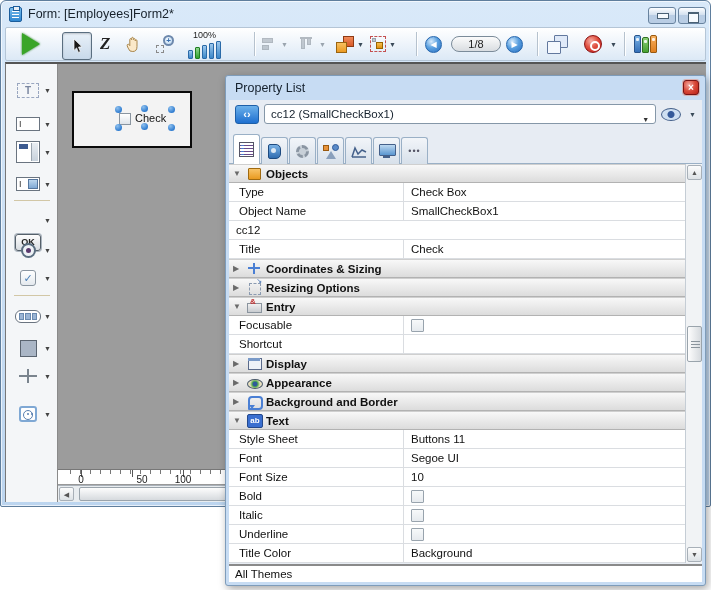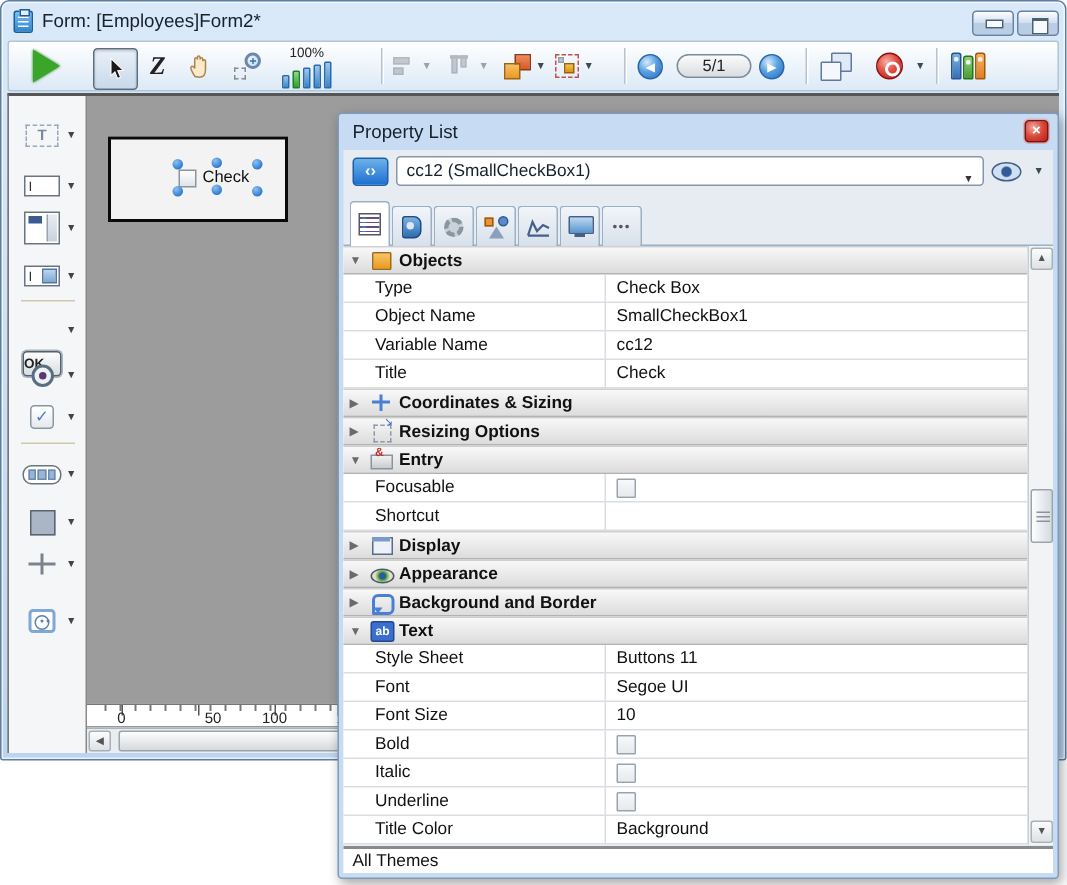--- a/index.html
+++ b/index.html
@@ -85,21 +85,21 @@
   .pal-dd { font-size:7px; color:#444; margin-left:3px; }
   .pal-sep { position:absolute; left:8px; width:36px; height:1px; background:#d2c7a6; }
   .pi-text { width:22px; height:15px; border:1px dashed #9aa7c0; color:#7a87a0; font-size:10px; font-weight:bold; text-align:center; line-height:14px; }
   .pi-input { width:24px; height:14px; border:1px solid #6a7480; background:#fff; font-size:9px; color:#333; text-align:left; padding-left:2px; line-height:12px; }
   .pi-list { width:24px; height:22px; border:1px solid #6a7480; background:#fff; position:relative; }
   .pi-list:before { content:""; position:absolute; left:2px; top:2px; width:9px; height:5px; background:#3c5a90; }
   .pi-list:after { content:""; position:absolute; right:1px; top:1px; bottom:1px; width:6px; background:linear-gradient(#e8edf2,#c8d2dc); border-left:1px solid #9aa4ae; }
   .pi-combo { width:24px; height:14px; border:1px solid #6a7480; background:#fff; position:relative; font-size:9px; color:#333; padding-left:2px; line-height:12px; }
   .pi-combo:after { content:""; position:absolute; right:1px; top:1px; bottom:1px; width:8px; background:linear-gradient(#bcd6ee,#7fa8d4); border:1px solid #55769e; }
   .pi-ok { width:26px; height:17px; border:1px solid #55606a; border-radius:3px; background:linear-gradient(#fdfdfd,#d8dde2);
-    box-shadow:0 0 0 1px #aab4be; font-size:9px; font-weight:bold; color:#222; line-height:15px;margin-top:44px; }
+    box-shadow:0 0 0 1px #aab4be; font-size:9px; font-weight:bold; color:#222; text-align:center; line-height:15px;margin-top:44px; }
   .pi-radio { width:15px; height:15px; border-radius:50%; border:2px solid #5a6e80; background:#eef2f6; position:relative; }
   .pi-radio:before { content:""; position:absolute; left:3px; top:3px; width:5px; height:5px; border-radius:50%; background:#5a3a6e; }
   .pi-check { width:16px; height:16px; border:1px solid #8a95a0; border-radius:3px; background:linear-gradient(#fff,#e4e9ee);
     color:#4a7fb8; font-size:11px; text-align:center; line-height:14px; }
   .pi-bar { width:26px; height:13px; border:1px solid #6a7480; border-radius:6px; background:#fff; display:flex; gap:1px; padding:2px 3px; }
   .pi-bar i { flex:1; background:#9ab4d4; border:1px solid #6a8ab0; }
   .pi-rect { width:17px; height:17px; background:#aab6c6; border:1px solid #5a6470; }
   .pi-split { position:relative; width:18px; height:14px; }
   .pi-split:before { content:""; position:absolute; left:8px; top:0; width:2px; height:14px; background:#7a848e; }
   .pi-split:after { content:""; position:absolute; left:0; top:6px; width:18px; height:2px; background:#7a848e; }
@@ -159,21 +159,21 @@
   .ti-mon:after { content:""; position:absolute; left:4px; bottom:0; width:7px; height:2px; background:#44608a; box-shadow:2px -2px 0 -1px #44608a; }
   .ti-dots { font-size:9px; color:#556; letter-spacing:1px; }
 
   .pl-grid { height:399px; background:#fff; position:relative; }
   .rows { position:absolute; left:0; top:0; right:17px; }
   .row { height:19px; display:flex; align-items:center; font-size:11.5px; color:#111; }
   .row.sec { background:linear-gradient(#f8f8f8,#dcdcdc); border-top:1px solid #cfcfcf; border-bottom:1px solid #b2b2b2; gap:5px; padding-left:4px; }
   .row.sec .tri { font-size:8px; color:#6a6a6a; width:9px; }
   .row.sec b { font-size:11.5px; }
   .row.prop { border-bottom:1px solid #dadde1; }
-  .row.prop .lc { width:175px; padding-left:21px; border-right:1px solid #dadde1; height:19px; line-height:18px; }
+  .row.prop .lc { width:175px; padding-left:10px; border-right:1px solid #dadde1; height:19px; line-height:18px; }
   .row.prop .vc { flex:1; padding-left:7px; height:19px; line-height:18px; display:flex; align-items:center; }
   .ckbx { width:13px; height:13px; border:1px solid #98a3ad; border-radius:1px; background:linear-gradient(#f7f9fa,#e6eaee); }
   .sic { width:14px; height:13px; position:relative; flex:0 0 auto; }
   .ic-objects:before { content:""; position:absolute; left:1px; top:1px; width:11px; height:10px; background:linear-gradient(#f8c468,#e89a20); border:1px solid #a06a10; border-radius:1px; }
   .ic-coords:before { content:""; position:absolute; left:6px; top:1px; width:2px; height:11px; background:#4a7fd4; }
   .ic-coords:after { content:""; position:absolute; left:1px; top:5px; width:12px; height:2px; background:#4a7fd4; }
   .ic-resize:before { content:""; position:absolute; left:2px; top:2px; width:10px; height:10px; border:1px dashed #8a9ab0; }
   .ic-resize:after { content:"↘"; position:absolute; right:-1px; top:-4px; font-size:7px; color:#3a6ab0; }
   .ic-entry:before { content:""; position:absolute; left:0; top:3px; width:13px; height:8px; background:linear-gradient(#f0f0f0,#c8ccd0); border:1px solid #8a949e; }
   .ic-entry:after { content:"&"; position:absolute; left:3px; top:-3px; font-size:8px; font-weight:bold; color:#c03030; }
@@ -276,21 +276,21 @@
         </span>
         <span class="dd">▼</span>
     </span>
     <span class="tsep" style="left:410px"></span>
     <span class="tb" style="left:419px">
         <span class="navcirc">
           <span>◀</span>
         </span>
       </span>
     <span class="tb" style="left:440px">
-        <span class="pagefield">5/1</span>
+        <span class="pagefield">1/8</span>
       </span>
     <span class="tb" style="left:500px">
         <span class="navcirc">
           <span>▶</span>
         </span>
       </span>
     <span class="tsep" style="left:531px"></span>
     <span class="tb" style="left:541px">
         <span class="pages-ic">
           <span class="b"></span>
@@ -478,21 +478,20 @@
           </div>
         <div class="row prop">
             <span class="lc">Type</span>
             <span class="vc">Check Box</span>
           </div>
         <div class="row prop">
             <span class="lc">Object Name</span>
             <span class="vc">SmallCheckBox1</span>
           </div>
         <div class="row prop">
-            <span class="lc">Variable Name</span>
             <span class="vc">cc12</span>
           </div>
         <div class="row prop">
             <span class="lc">Title</span>
             <span class="vc">Check</span>
           </div>
         <div class="row sec">
             <span class="tri">▶</span>
             <span class="sic ic-coords"></span>
             <b>Coordinates &amp; Sizing</b>

